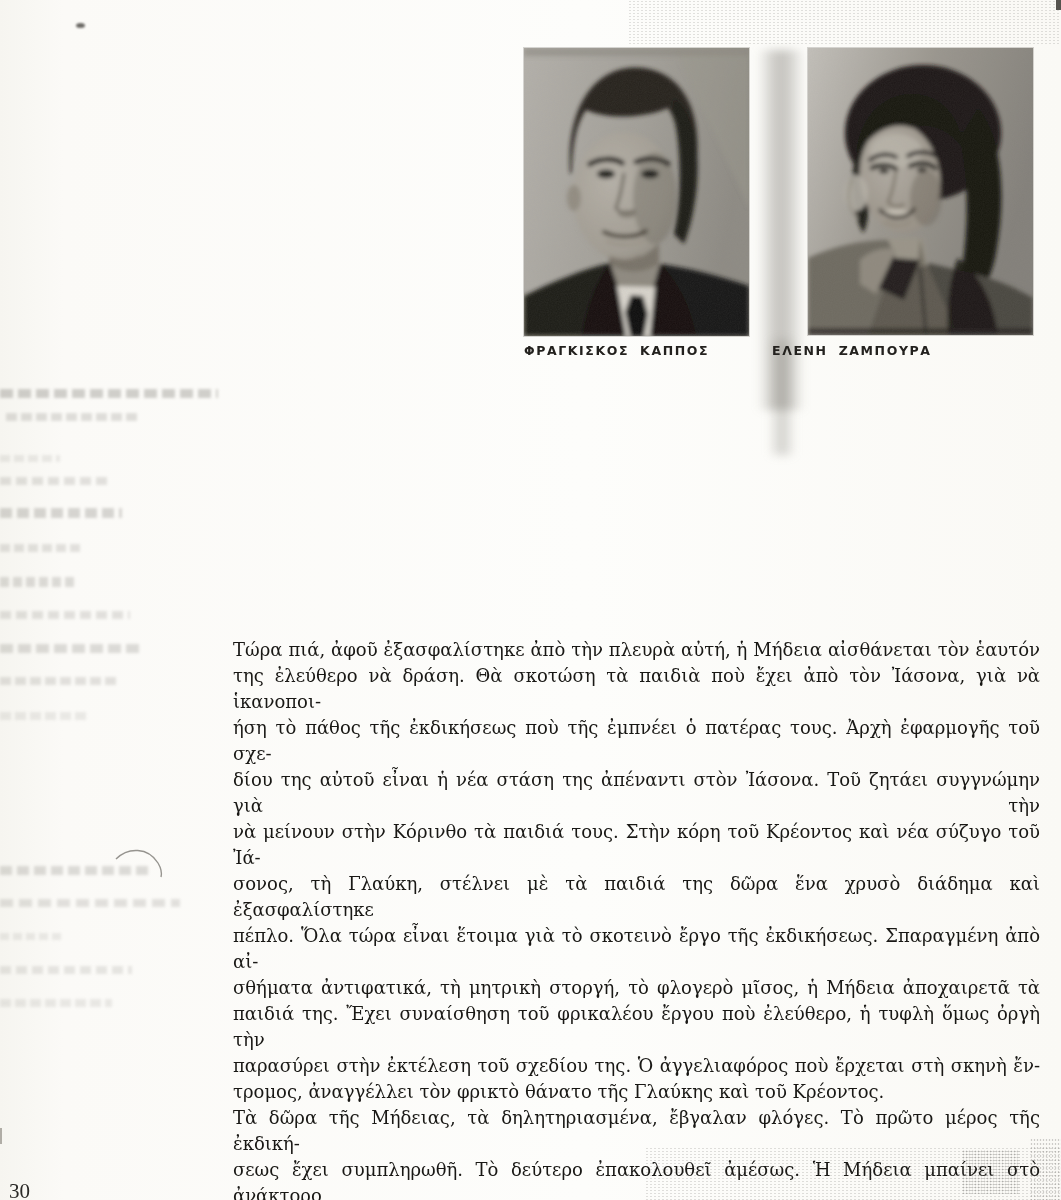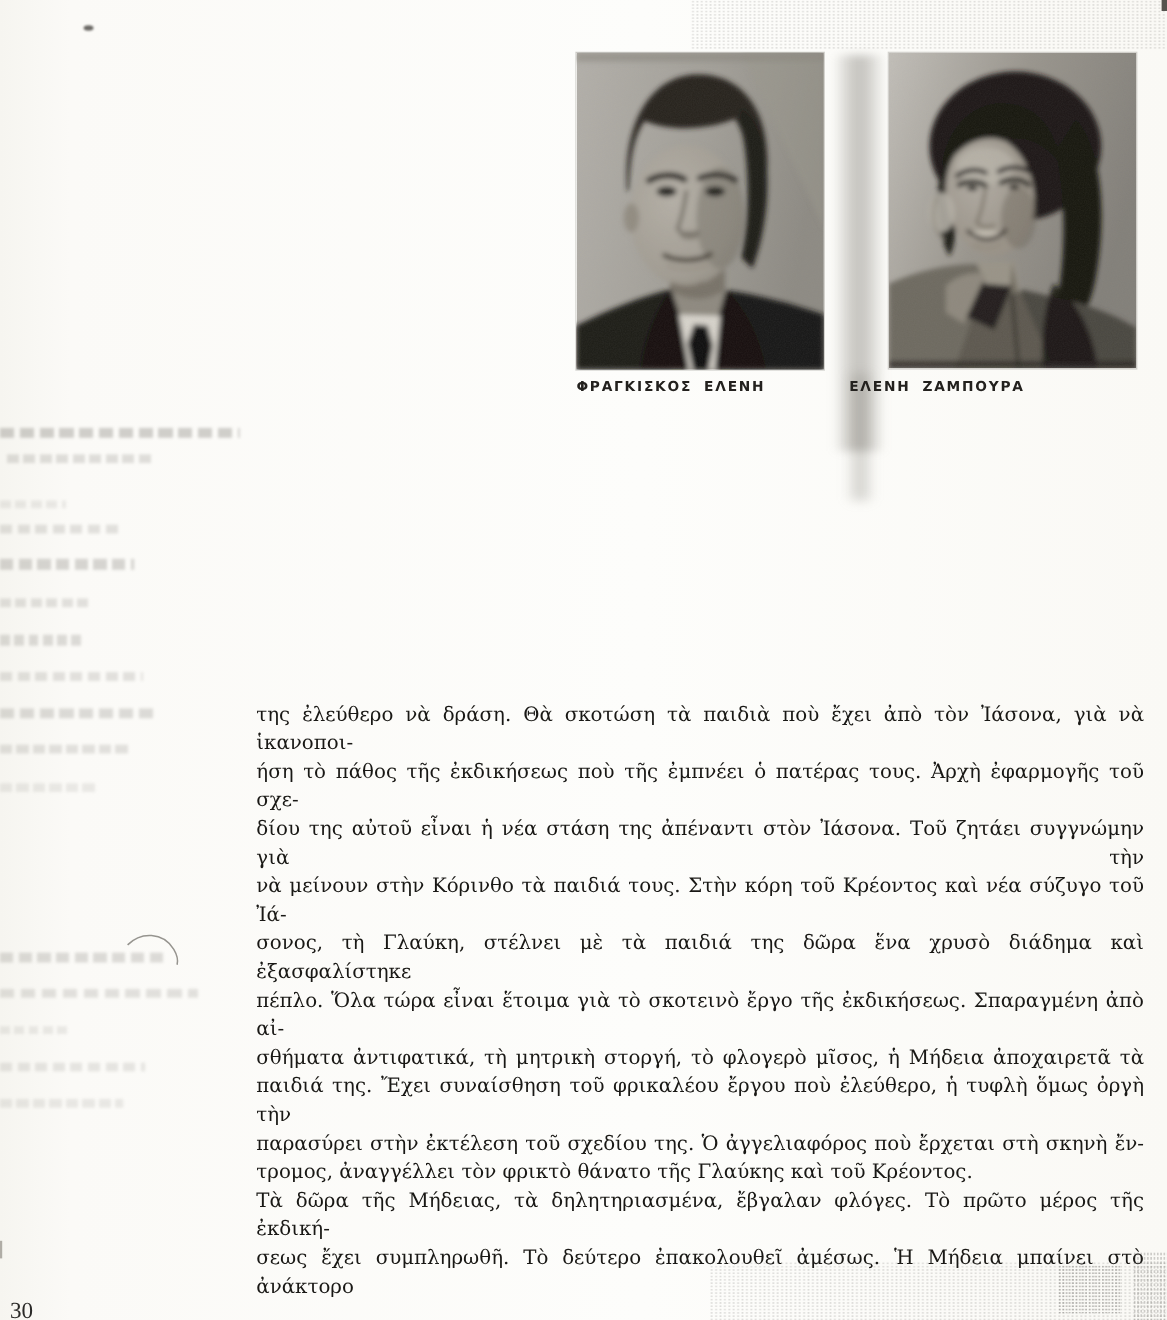--- a/index.html
+++ b/index.html
@@ -126,21 +126,21 @@
         <path d="M0,288 L0,248 C30,233 60,221 86,215 L95,242 L85,288 Z" fill="#1b1a17"></path>
         <path d="M225,288 L225,238 C196,228 165,220 136,216 L128,244 L140,288 Z" fill="#161513"></path>
         <path d="M86,215 L95,244 L108,288 L58,288 C61,262 72,232 86,215 Z" fill="#12110f"></path>
         <path d="M136,216 L128,246 L118,288 L172,288 C167,258 152,230 136,216 Z" fill="#12110f"></path>
         <path d="M93,238 L131,239 L126,288 L102,288 Z" fill="#d9d5cd"></path>
         <path d="M107,247 L119,248 L124,266 L120,288 L106,288 L101,264 Z" fill="#0c0c0b"></path>
       </g>
       <rect width="225" height="288" filter="url(#mgrain)" opacity="0.55"></rect>
     </svg>
   </figure>
-  <div class="caption" id="caption-left">ΦΡΑΓΚΙΣΚΟΣ ΕΛΕΝΗ</div>
+  <div class="caption" id="caption-left">ΦΡΑΓΚΙΣΚΟΣ ΚΑΠΠΟΣ</div>
 
   <figure class="photo" id="photo-right" style="margin:0">
     <svg viewBox="0 0 225 287">
       <defs>
         <linearGradient id="wbg" x1="0" y1="0" x2="1" y2="0.4">
           <stop offset="0" stop-color="#c3c0ba"></stop>
             <stop offset="0.5" stop-color="#9a968e"></stop>
             <stop offset="1" stop-color="#83807a"></stop>
         </linearGradient>
         <radialGradient id="wface" cx="0.4" cy="0.35" r="0.9">
@@ -210,20 +210,21 @@
       <div class="ghost" style="left: 0px; top: 933px; width: 62px; height: 7px; opacity: 0.12; background: repeating-linear-gradient(90deg, rgb(110, 107, 100) 0px, rgb(110, 107, 100) 9px, transparent 9px, transparent 13px);"></div>
       <div class="ghost" style="left: 0px; top: 966px; width: 132px; height: 8px; opacity: 0.15; background: repeating-linear-gradient(90deg, rgb(110, 107, 100) 0px, rgb(110, 107, 100) 11px, transparent 11px, transparent 16px);"></div>
       <div class="ghost" style="left: 0px; top: 999px; width: 112px; height: 8px; opacity: 0.13; background: repeating-linear-gradient(90deg, rgb(110, 107, 100) 0px, rgb(110, 107, 100) 11px, transparent 11px, transparent 15px);"></div>
     </div>
 
   <svg id="pen-arc" width="60" height="40">
     <path d="M4,16 C16,4 36,4 46,20 C49,25 50,30 49,34" stroke="#96948f" stroke-width="1.4" fill="none"></path>
   </svg>
 
   <main id="body-text">
+      <div class="line">Τώρα πιά, ἀφοῦ ἐξασφαλίστηκε ἀπὸ τὴν πλευρὰ αὐτή, ἡ Μήδεια αἰσθάνεται τὸν ἑαυτόν</div>
       <div class="line">της ἐλεύθερο νὰ δράση. Θὰ σκοτώση τὰ παιδιὰ ποὺ ἔχει ἀπὸ τὸν Ἰάσονα, γιὰ νὰ ἱκανοποι-</div>
       <div class="line">ήση τὸ πάθος τῆς ἐκδικήσεως ποὺ τῆς ἐμπνέει ὁ πατέρας τους. Ἀρχὴ ἐφαρμογῆς τοῦ σχε-</div>
       <div class="line">δίου της αὐτοῦ εἶναι ἡ νέα στάση της ἀπέναντι στὸν Ἰάσονα. Τοῦ ζητάει συγγνώμην γιὰ τὴν</div>
       <div class="line">νὰ μείνουν στὴν Κόρινθο τὰ παιδιά τους. Στὴν κόρη τοῦ Κρέοντος καὶ νέα σύζυγο τοῦ Ἰά-</div>
       <div class="line">σονος, τὴ Γλαύκη, στέλνει μὲ τὰ παιδιά της δῶρα ἕνα χρυσὸ διάδημα καὶ ἐξασφαλίστηκε</div>
       <div class="line">πέπλο. Ὅλα τώρα εἶναι ἕτοιμα γιὰ τὸ σκοτεινὸ ἔργο τῆς ἐκδικήσεως. Σπαραγμένη ἀπὸ αἰ-</div>
       <div class="line">σθήματα ἀντιφατικά, τὴ μητρικὴ στοργή, τὸ φλογερὸ μῖσος, ἡ Μήδεια ἀποχαιρετᾶ τὰ</div>
       <div class="line">παιδιά της. Ἔχει συναίσθηση τοῦ φρικαλέου ἔργου ποὺ ἐλεύθερο, ἡ τυφλὴ ὅμως ὀργὴ τὴν</div>
       <div class="line">παρασύρει στὴν ἐκτέλεση τοῦ σχεδίου της. Ὁ ἀγγελιαφόρος ποὺ ἔρχεται στὴ σκηνὴ ἔν-</div>
       <div class="line para-end">τρομος, ἀναγγέλλει τὸν φρικτὸ θάνατο τῆς Γλαύκης καὶ τοῦ Κρέοντος.</div>

